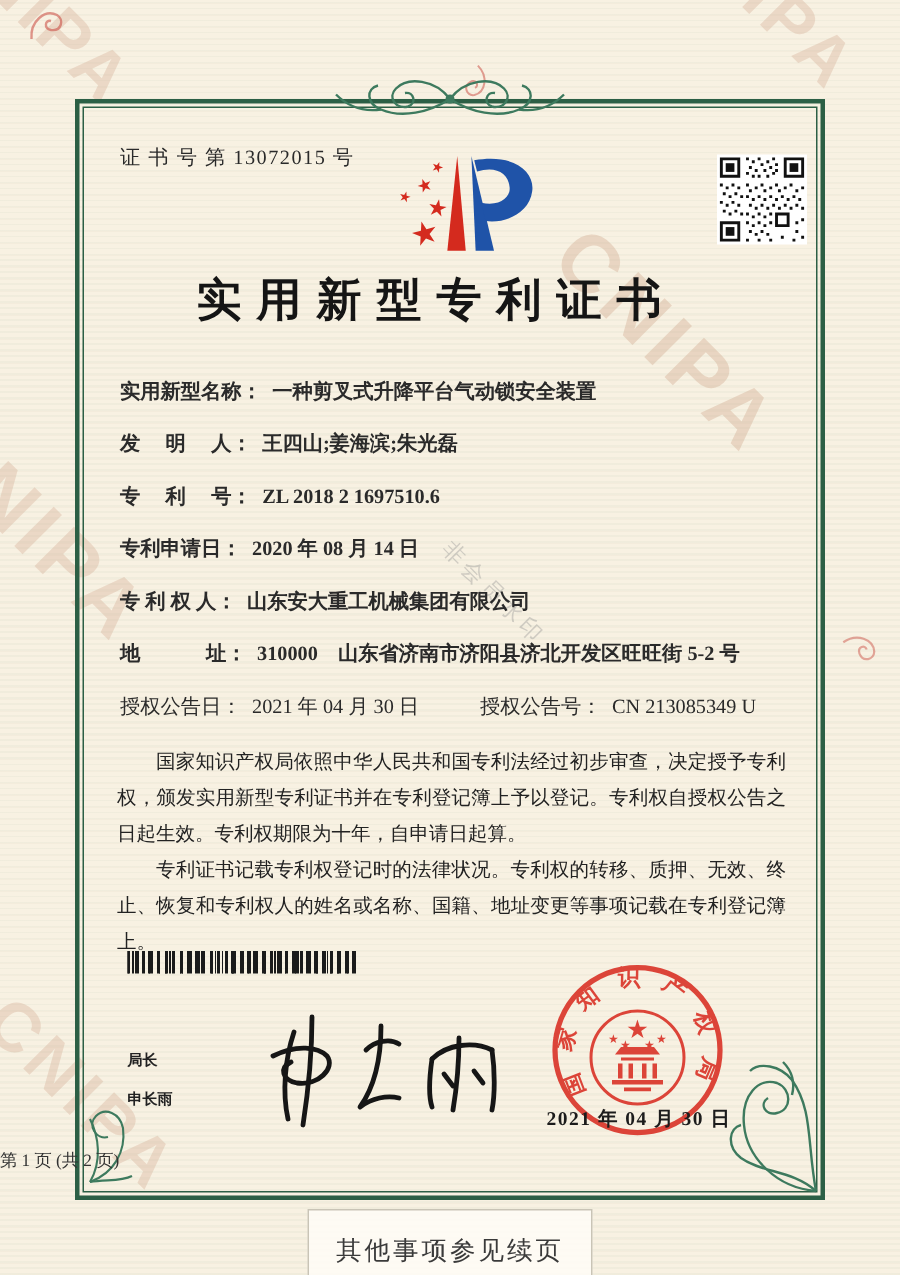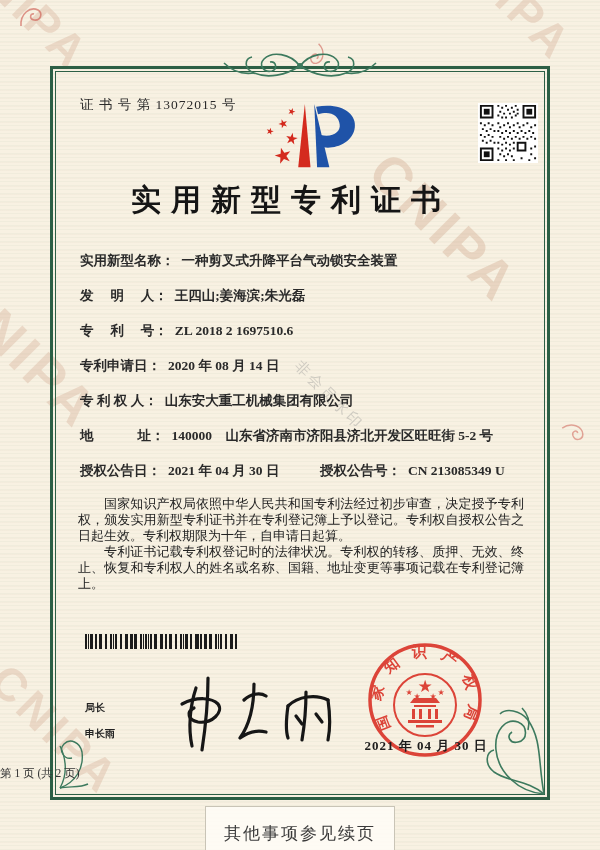--- a/index.html
+++ b/index.html
@@ -36,24 +36,24 @@
   
   .cert-no{position:absolute;left:80px;top:96px;font-size:13.5px;font-weight:normal;letter-spacing:1px;color:#2a2a2a;}
   .title{
     position:absolute;left:0;top:180px;width:572px;text-align:center;
     font-size:30px;font-weight:bold;letter-spacing:10px;color:#151515;text-indent:10px;
   }
   
   .fields{position:absolute;left:80px;top:252px;width:444px;}
   .field-row{position:absolute;left:0;white-space:nowrap;font-size:13.5px;font-weight:bold;color:#2a2a2a;}
   .fvalue{margin-left:7px;}
-  .grant-pair{position:absolute;font-size:13.5px;font-weight:bold;color:#2a2a2a;white-space:nowrap;}
+  .grant-pair{position:absolute;font-size:13.5px;font-weight:normal;color:#2a2a2a;white-space:nowrap;}
   
   .body-text{position:absolute;left:78px;top:496px;width:446px;}
-  .body-text p{margin:0;text-indent:2em;font-size:13px;line-height:16px;text-align:justify;color:#222;}
+  .body-text p{margin:0;text-indent:2em;font-size:13px;line-height:24px;text-align:justify;color:#222;}
   
   .barcode{
     position:absolute;left:85px;top:634px;width:153px;height:15px;
     background-image:
       repeating-linear-gradient(90deg,#1b1b1b 0 2px,transparent 2px 5px),
       repeating-linear-gradient(90deg,#1b1b1b 0 1px,transparent 1px 7px),
       repeating-linear-gradient(90deg,transparent 0 3px,#1b1b1b 3px 4px,transparent 4px 11px);
   }
   
   .signer{position:absolute;left:85px;top:695px;font-size:10px;font-weight:bold;line-height:26px;color:#222;}
@@ -173,21 +173,21 @@
     <div class="field-row" style="top:70px">
       <span>专　 利　 号：</span><span class="fvalue">ZL 2018 2 1697510.6</span>
     </div>
     <div class="field-row" style="top:105px">
       <span>专利申请日：</span><span class="fvalue">2020 年 08 月 14 日</span>
     </div>
     <div class="field-row" style="top:140px">
       <span>专 利 权 人：</span><span class="fvalue">山东安大重工机械集团有限公司</span>
     </div>
     <div class="field-row" style="top:175px">
-      <span>地　　　 址：</span><span class="fvalue">140000　山东省济南市济阳县济北开发区旺旺街 5-2 号</span>
+      <span>地　　　 址：</span><span class="fvalue">310000　山东省济南市济阳县济北开发区旺旺街 5-2 号</span>
     </div>
   </div>
 
   <div class="grant-pair" style="left:80px;top:462px;">
     <span>授权公告日：</span><span class="fvalue">2021 年 04 月 30 日</span>
   </div>
   <div class="grant-pair" style="left:320px;top:462px;">
     <span>授权公告号：</span><span class="fvalue">CN 213085349 U</span>
   </div>
 

